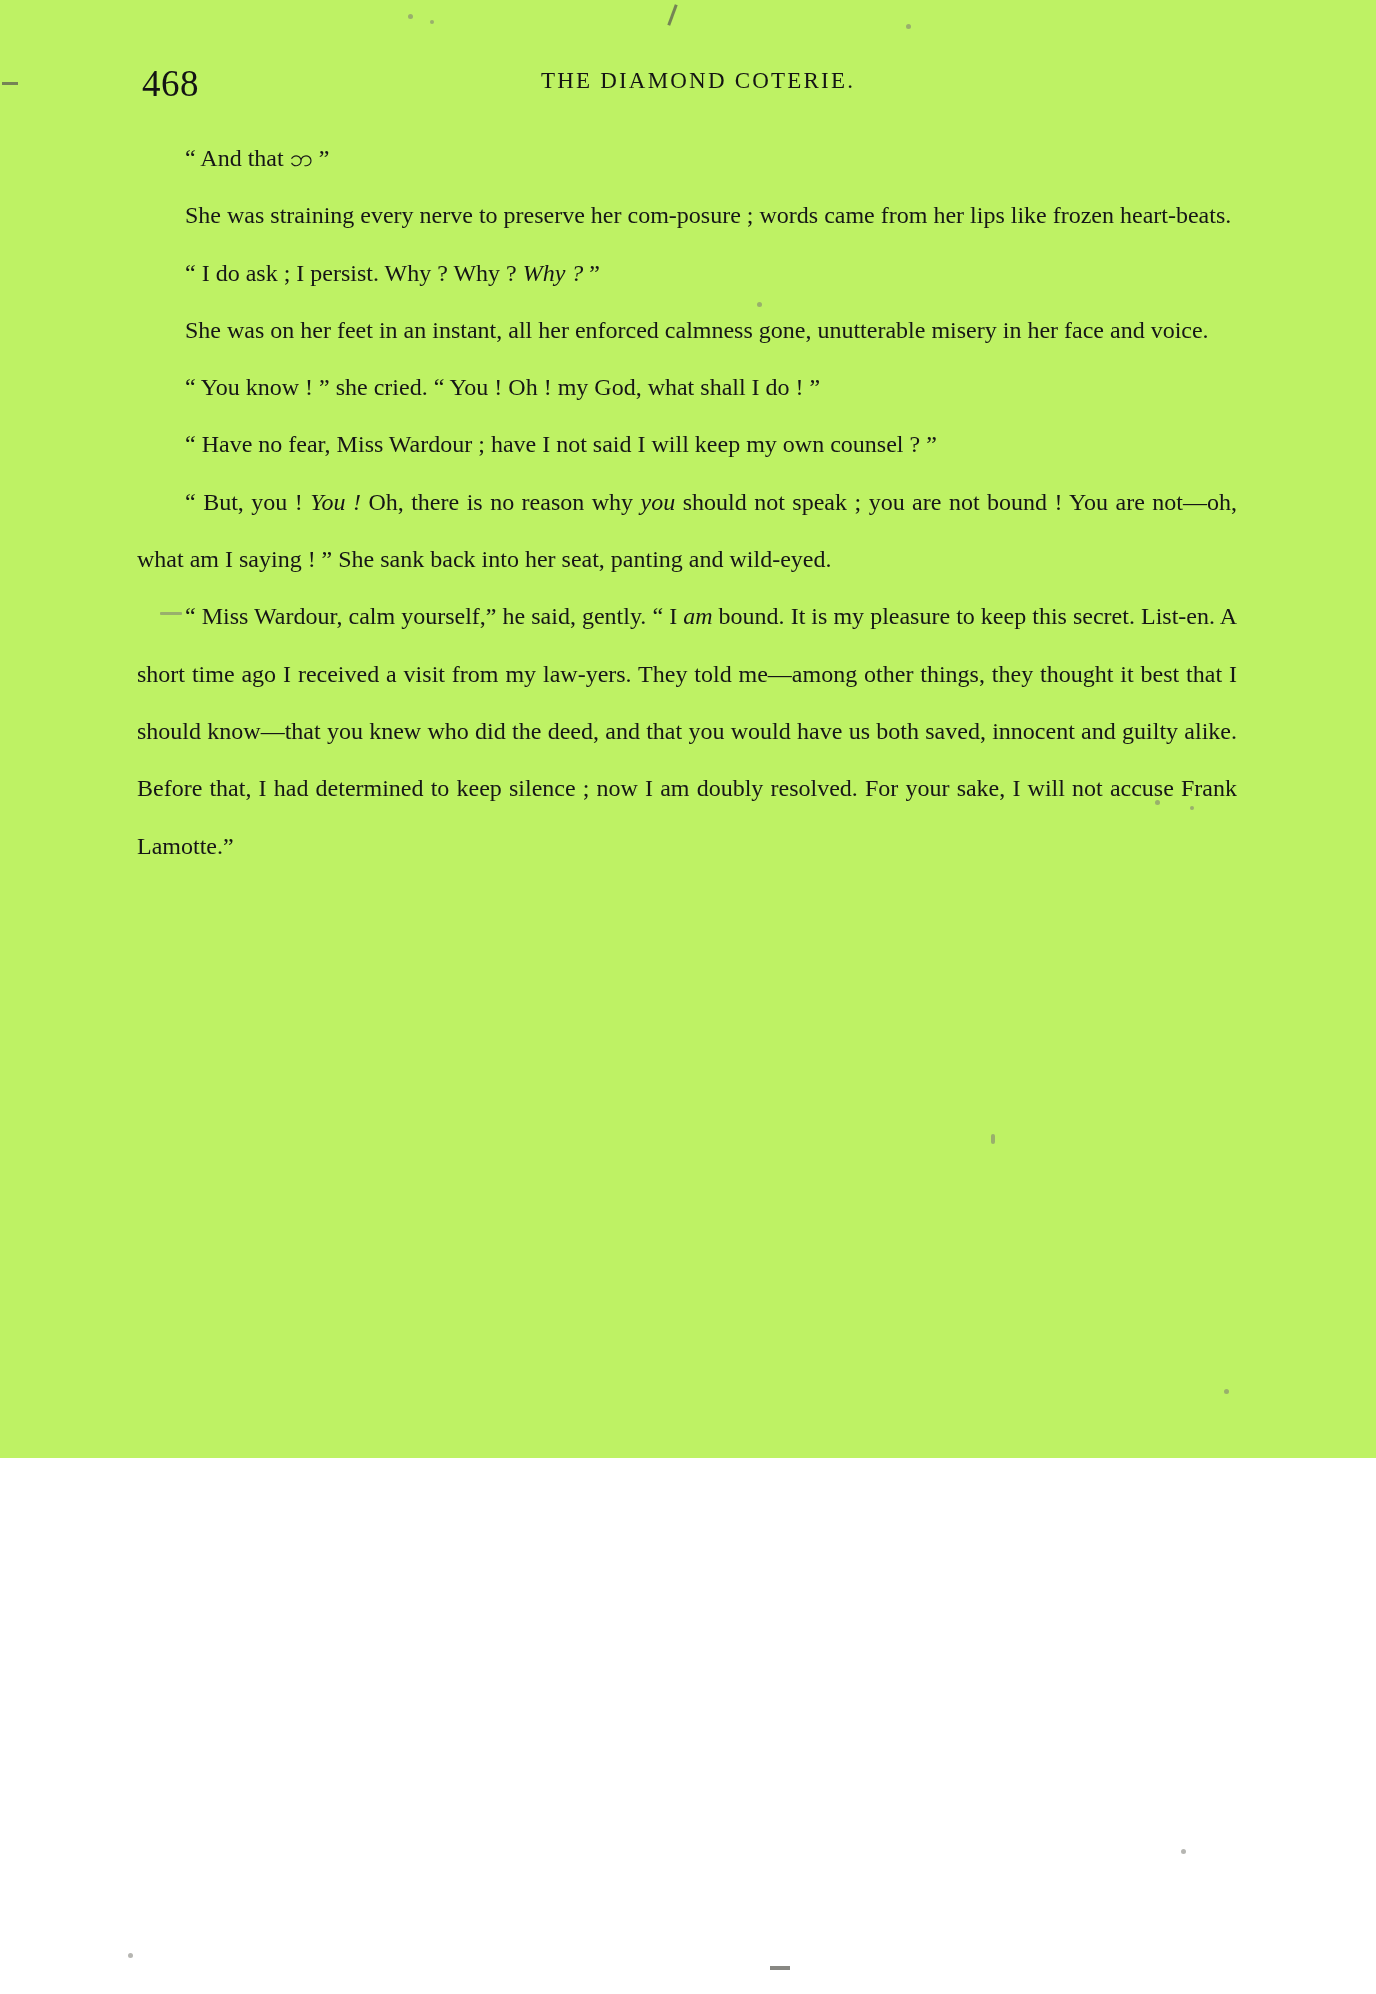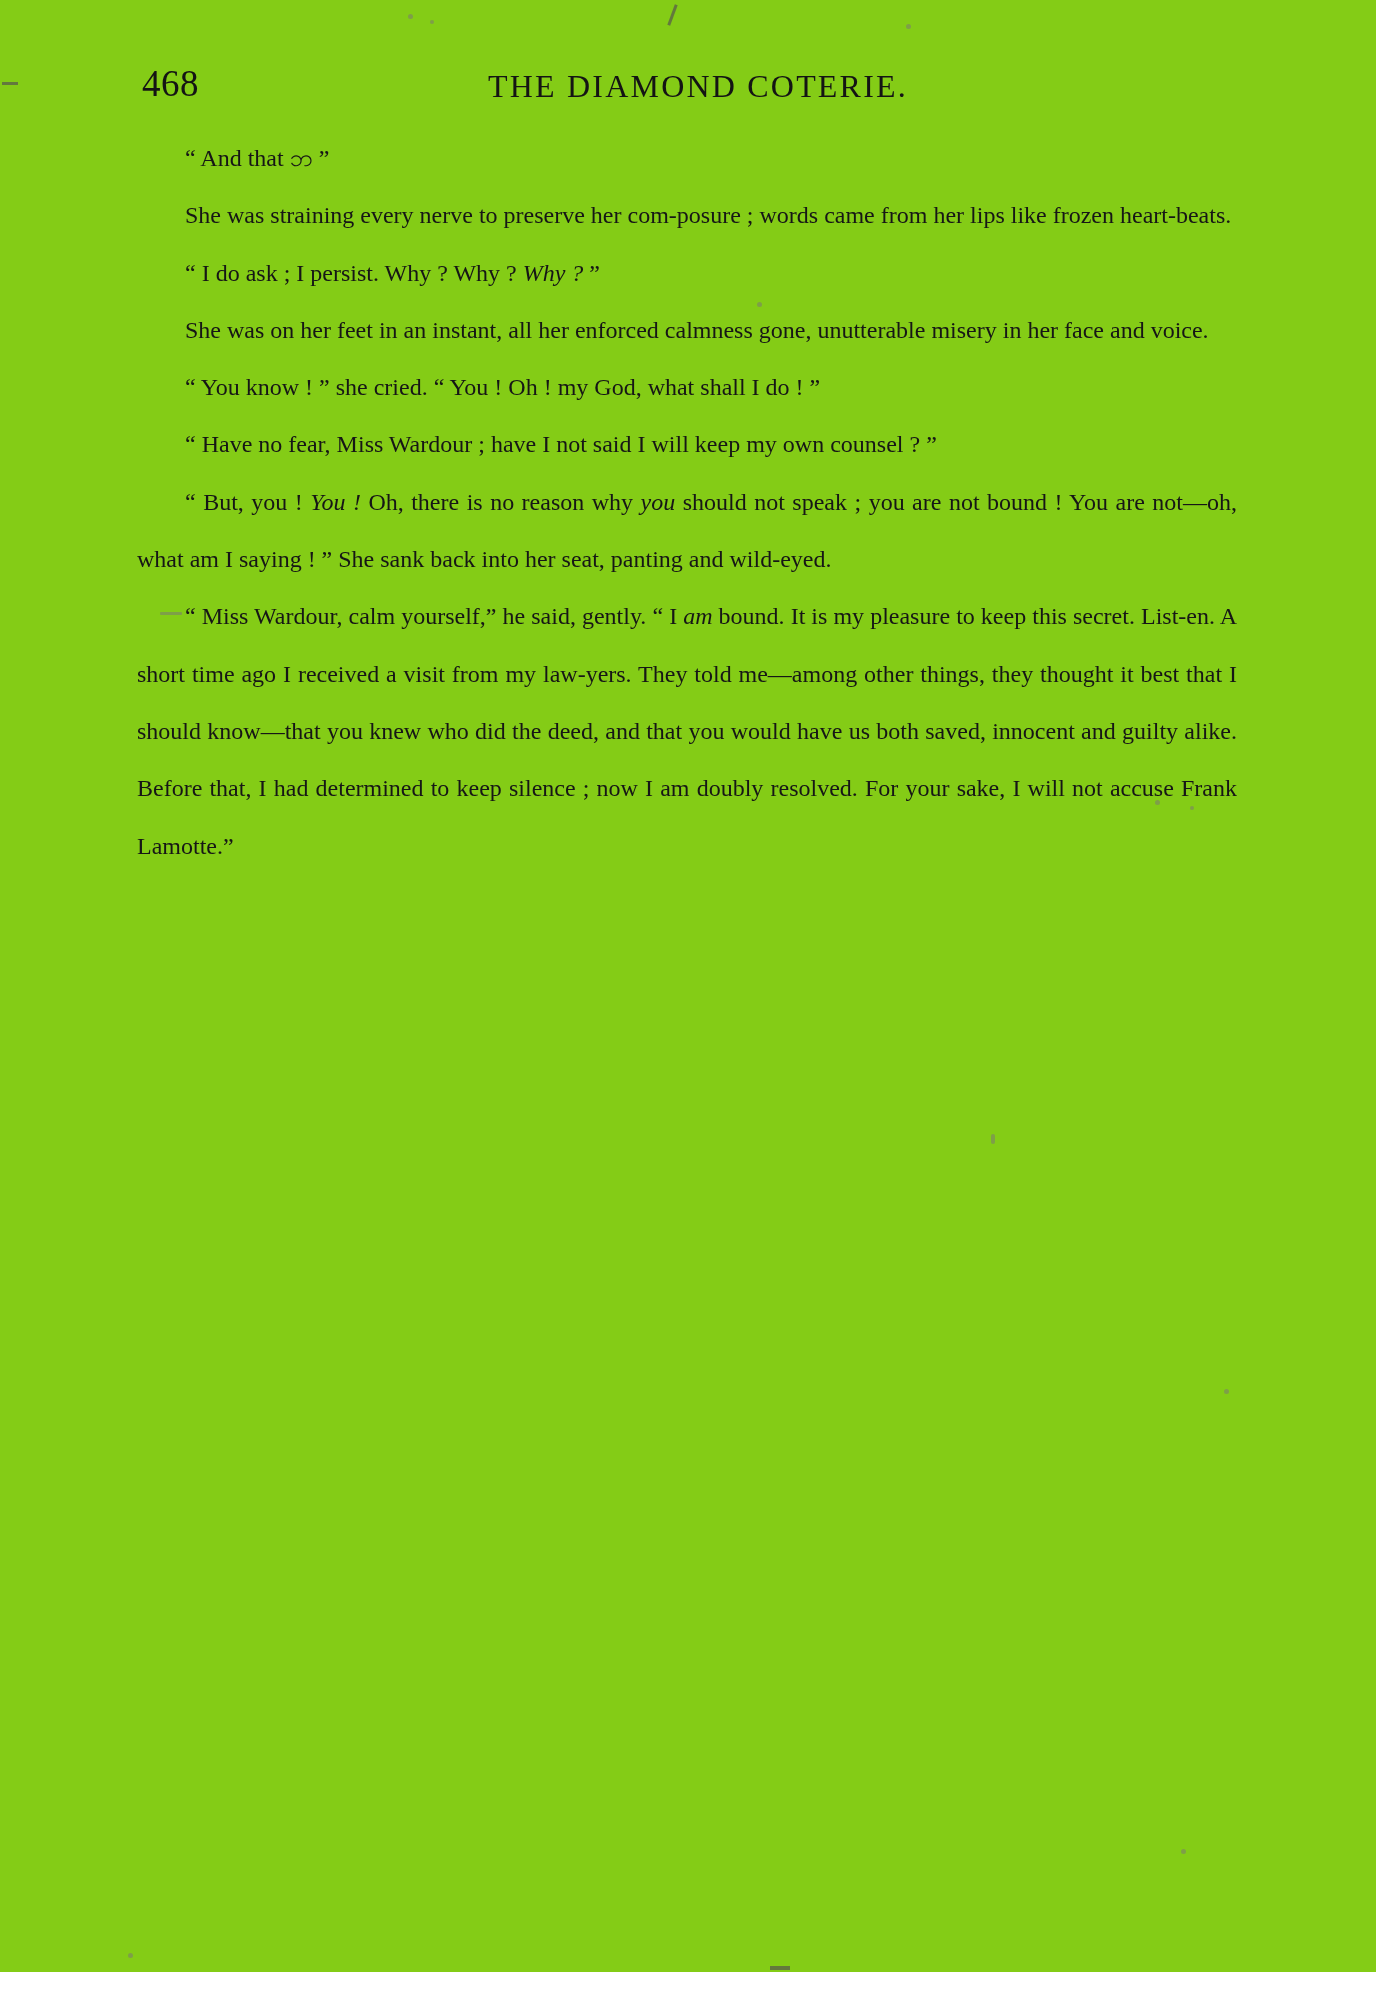--- a/index.html
+++ b/index.html
@@ -11,22 +11,22 @@
     width: 1376px;
     height: 1994px;
     font-family: "Liberation Serif", serif;
     color: #1a1a1a;
     position: relative;
     overflow: hidden;
   }
   .page {
     position: relative;
     width: 1376px;
-    height: 1972px;
-    background: #84cc16;
+    height: 1458px;
+    background: #bef264;
   }
   .header {
     position: absolute;
     top: 62px;
     left: 0;
     width: 1376px;
     height: 44px;
   }
   .folio {
     position: absolute;
@@ -37,21 +37,21 @@
     color: #141414;
   }
   .running-title {
     position: absolute;
     left: 0;
     top: 6px;
     width: 1376px;
     text-align: center;
     padding-left: 20px;
     box-sizing: border-box;
-    font-size: 32px;
+    font-size: 23px;
     letter-spacing: 2.2px;
     font-variant: small-caps;
     text-transform: uppercase;
     color: #141414;
   }
   .body-text {
     position: absolute;
     top: 130px;
     left: 137px;
     width: 1100px;

